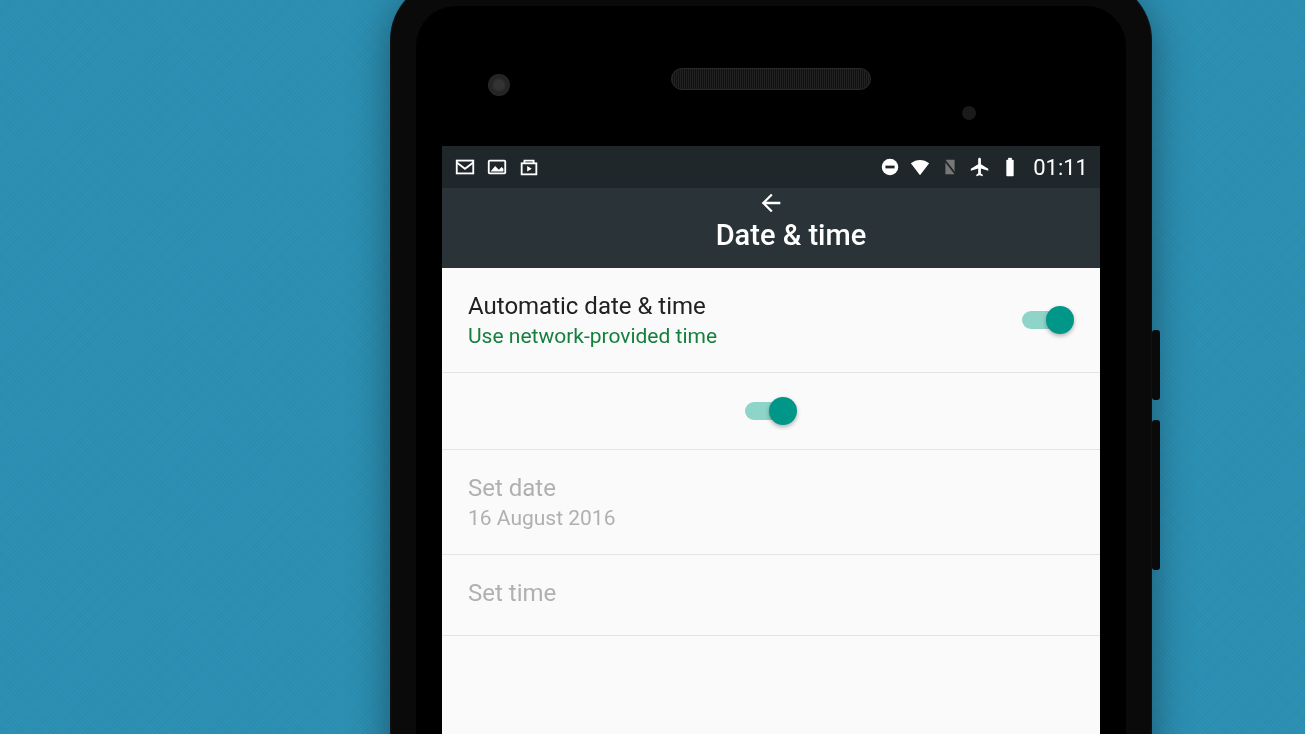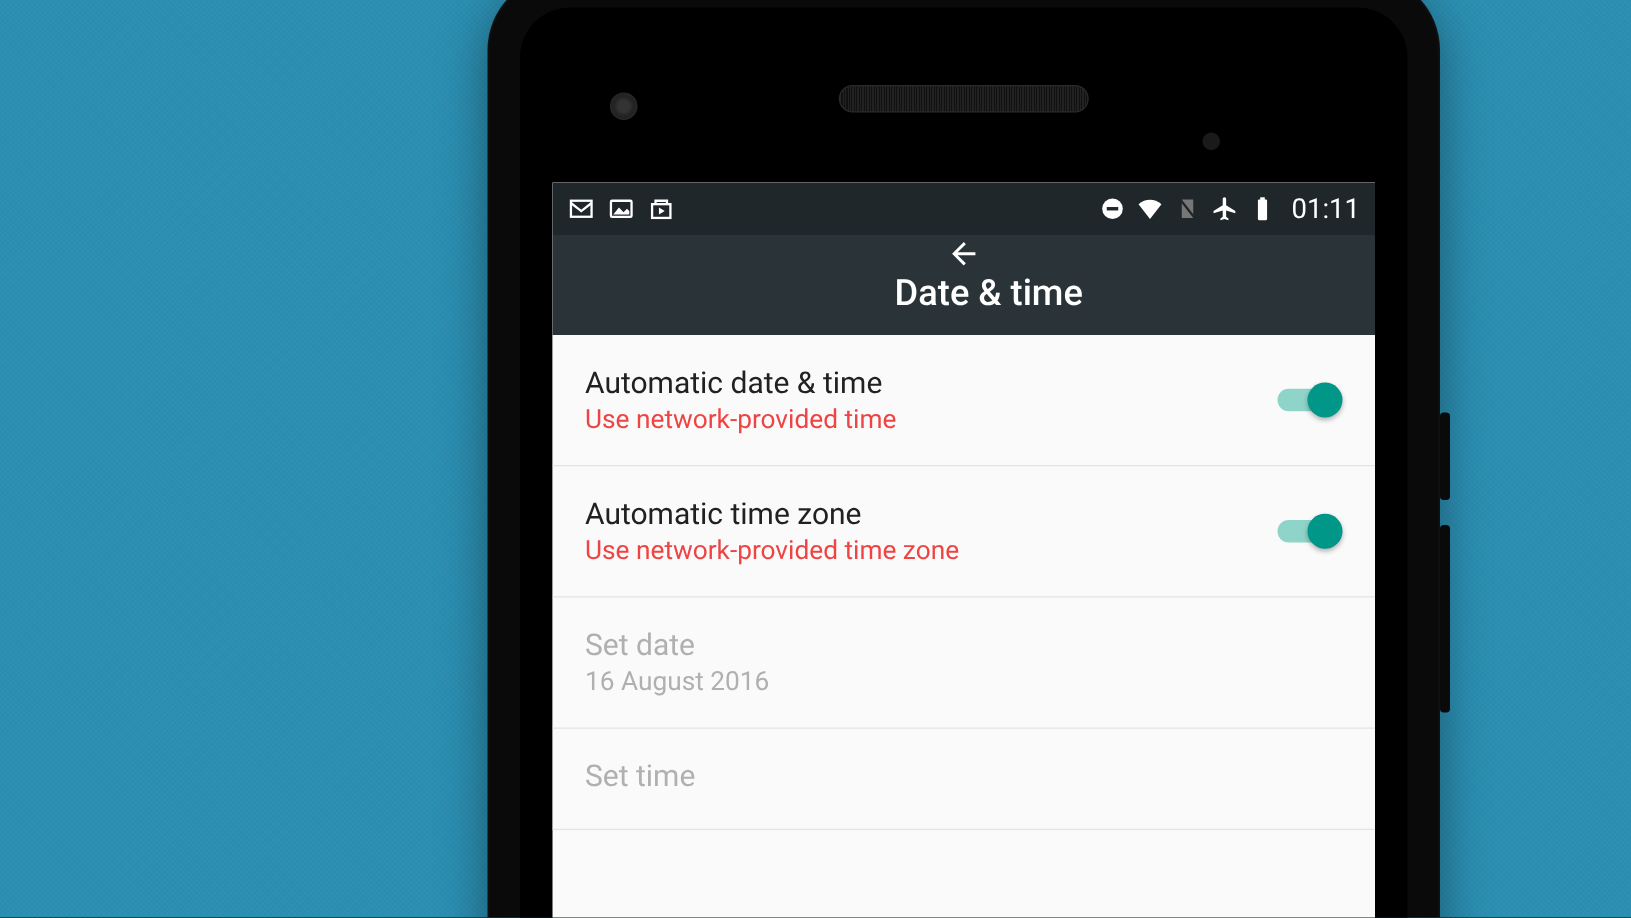--- a/index.html
+++ b/index.html
@@ -168,21 +168,21 @@
     .setting-text {
       flex: 1;
     }
     .setting-title {
       font-size: 24px;
       color: #212121;
       margin-bottom: 4px;
     }
     .setting-subtitle {
       font-size: 21px;
-      color: #ef4444;
+      color: #15803d;
     }
     .setting-item.disabled .setting-title,
     .setting-item.disabled .setting-subtitle {
       color: #b0b0b0;
     }
     .toggle {
       width: 52px;
       height: 28px;
       position: relative;
       cursor: pointer;
@@ -292,24 +292,20 @@
             <div class="setting-title">Automatic date &amp; time</div>
             <div class="setting-subtitle">Use network-provided time</div>
           </div>
           <div class="toggle">
             <div class="toggle-track"></div>
             <div class="toggle-thumb"></div>
           </div>
         </div>
 
         <div class="setting-item">
-          <div class="setting-text">
-            <div class="setting-title">Automatic time zone</div>
-            <div class="setting-subtitle">Use network-provided time zone</div>
-          </div>
           <div class="toggle">
             <div class="toggle-track"></div>
             <div class="toggle-thumb"></div>
           </div>
         </div>
 
         <div class="setting-item disabled">
           <div class="setting-text">
             <div class="setting-title">Set date</div>
             <div class="setting-subtitle">16 August 2016</div>

